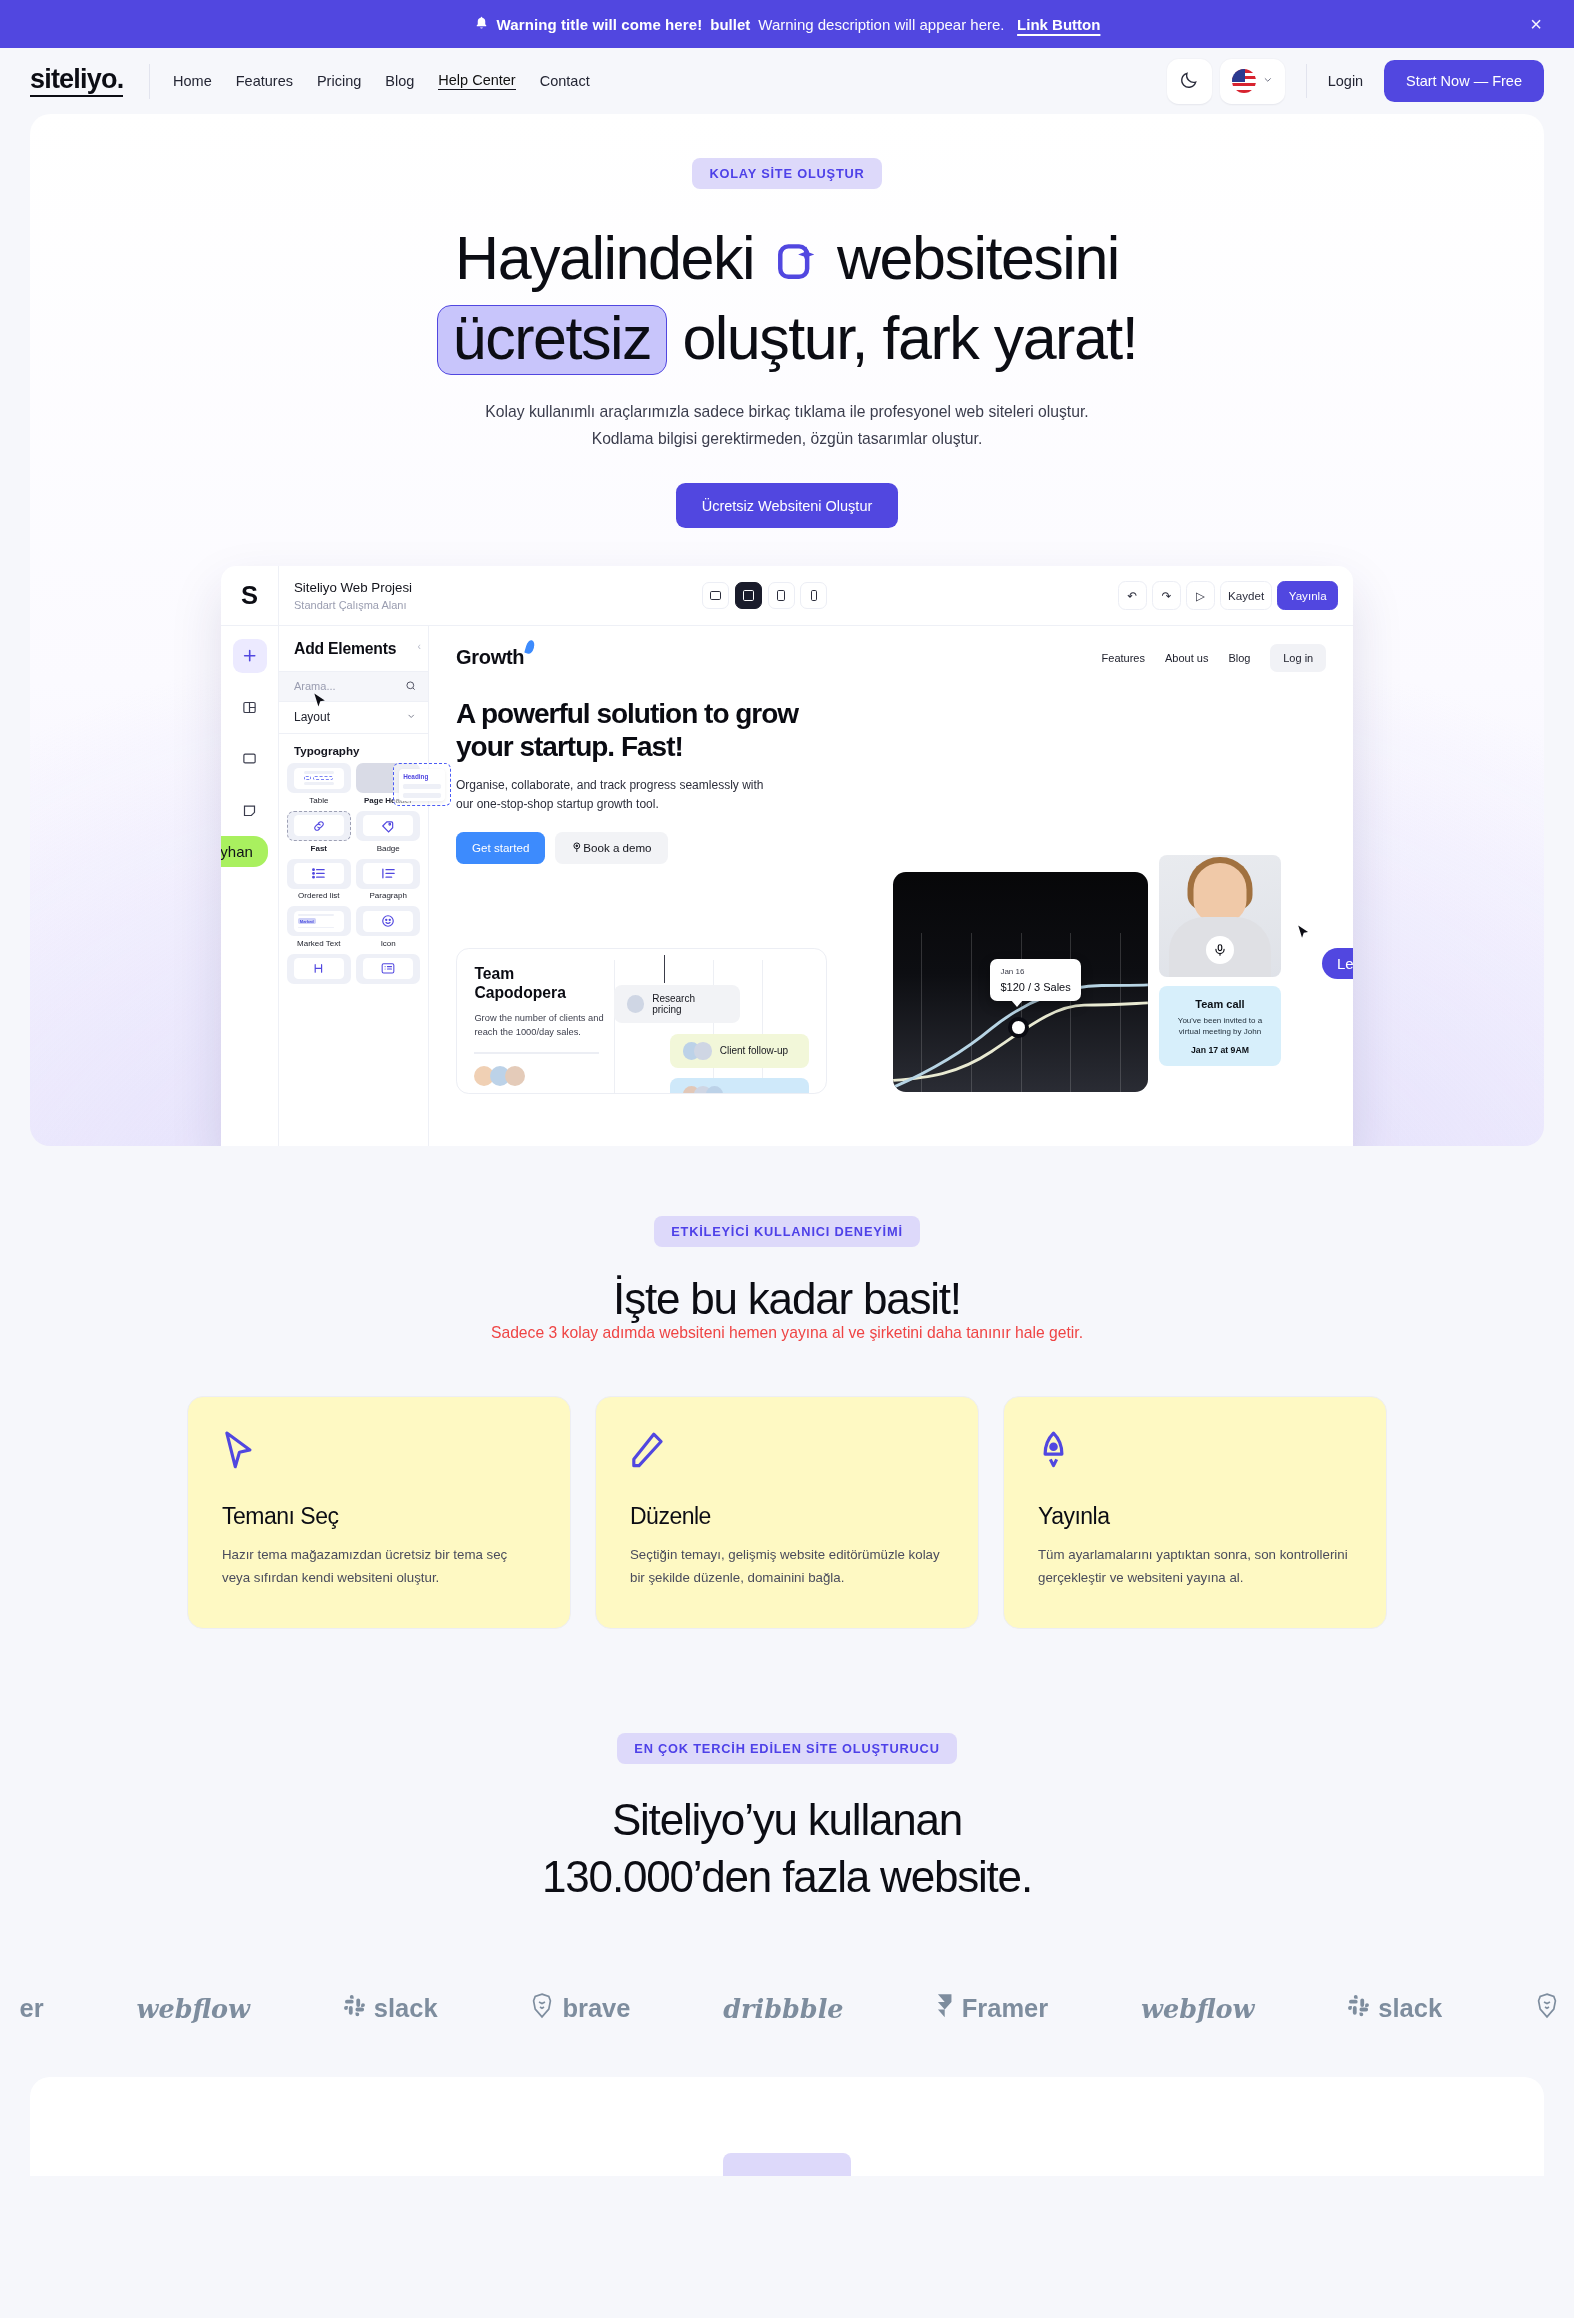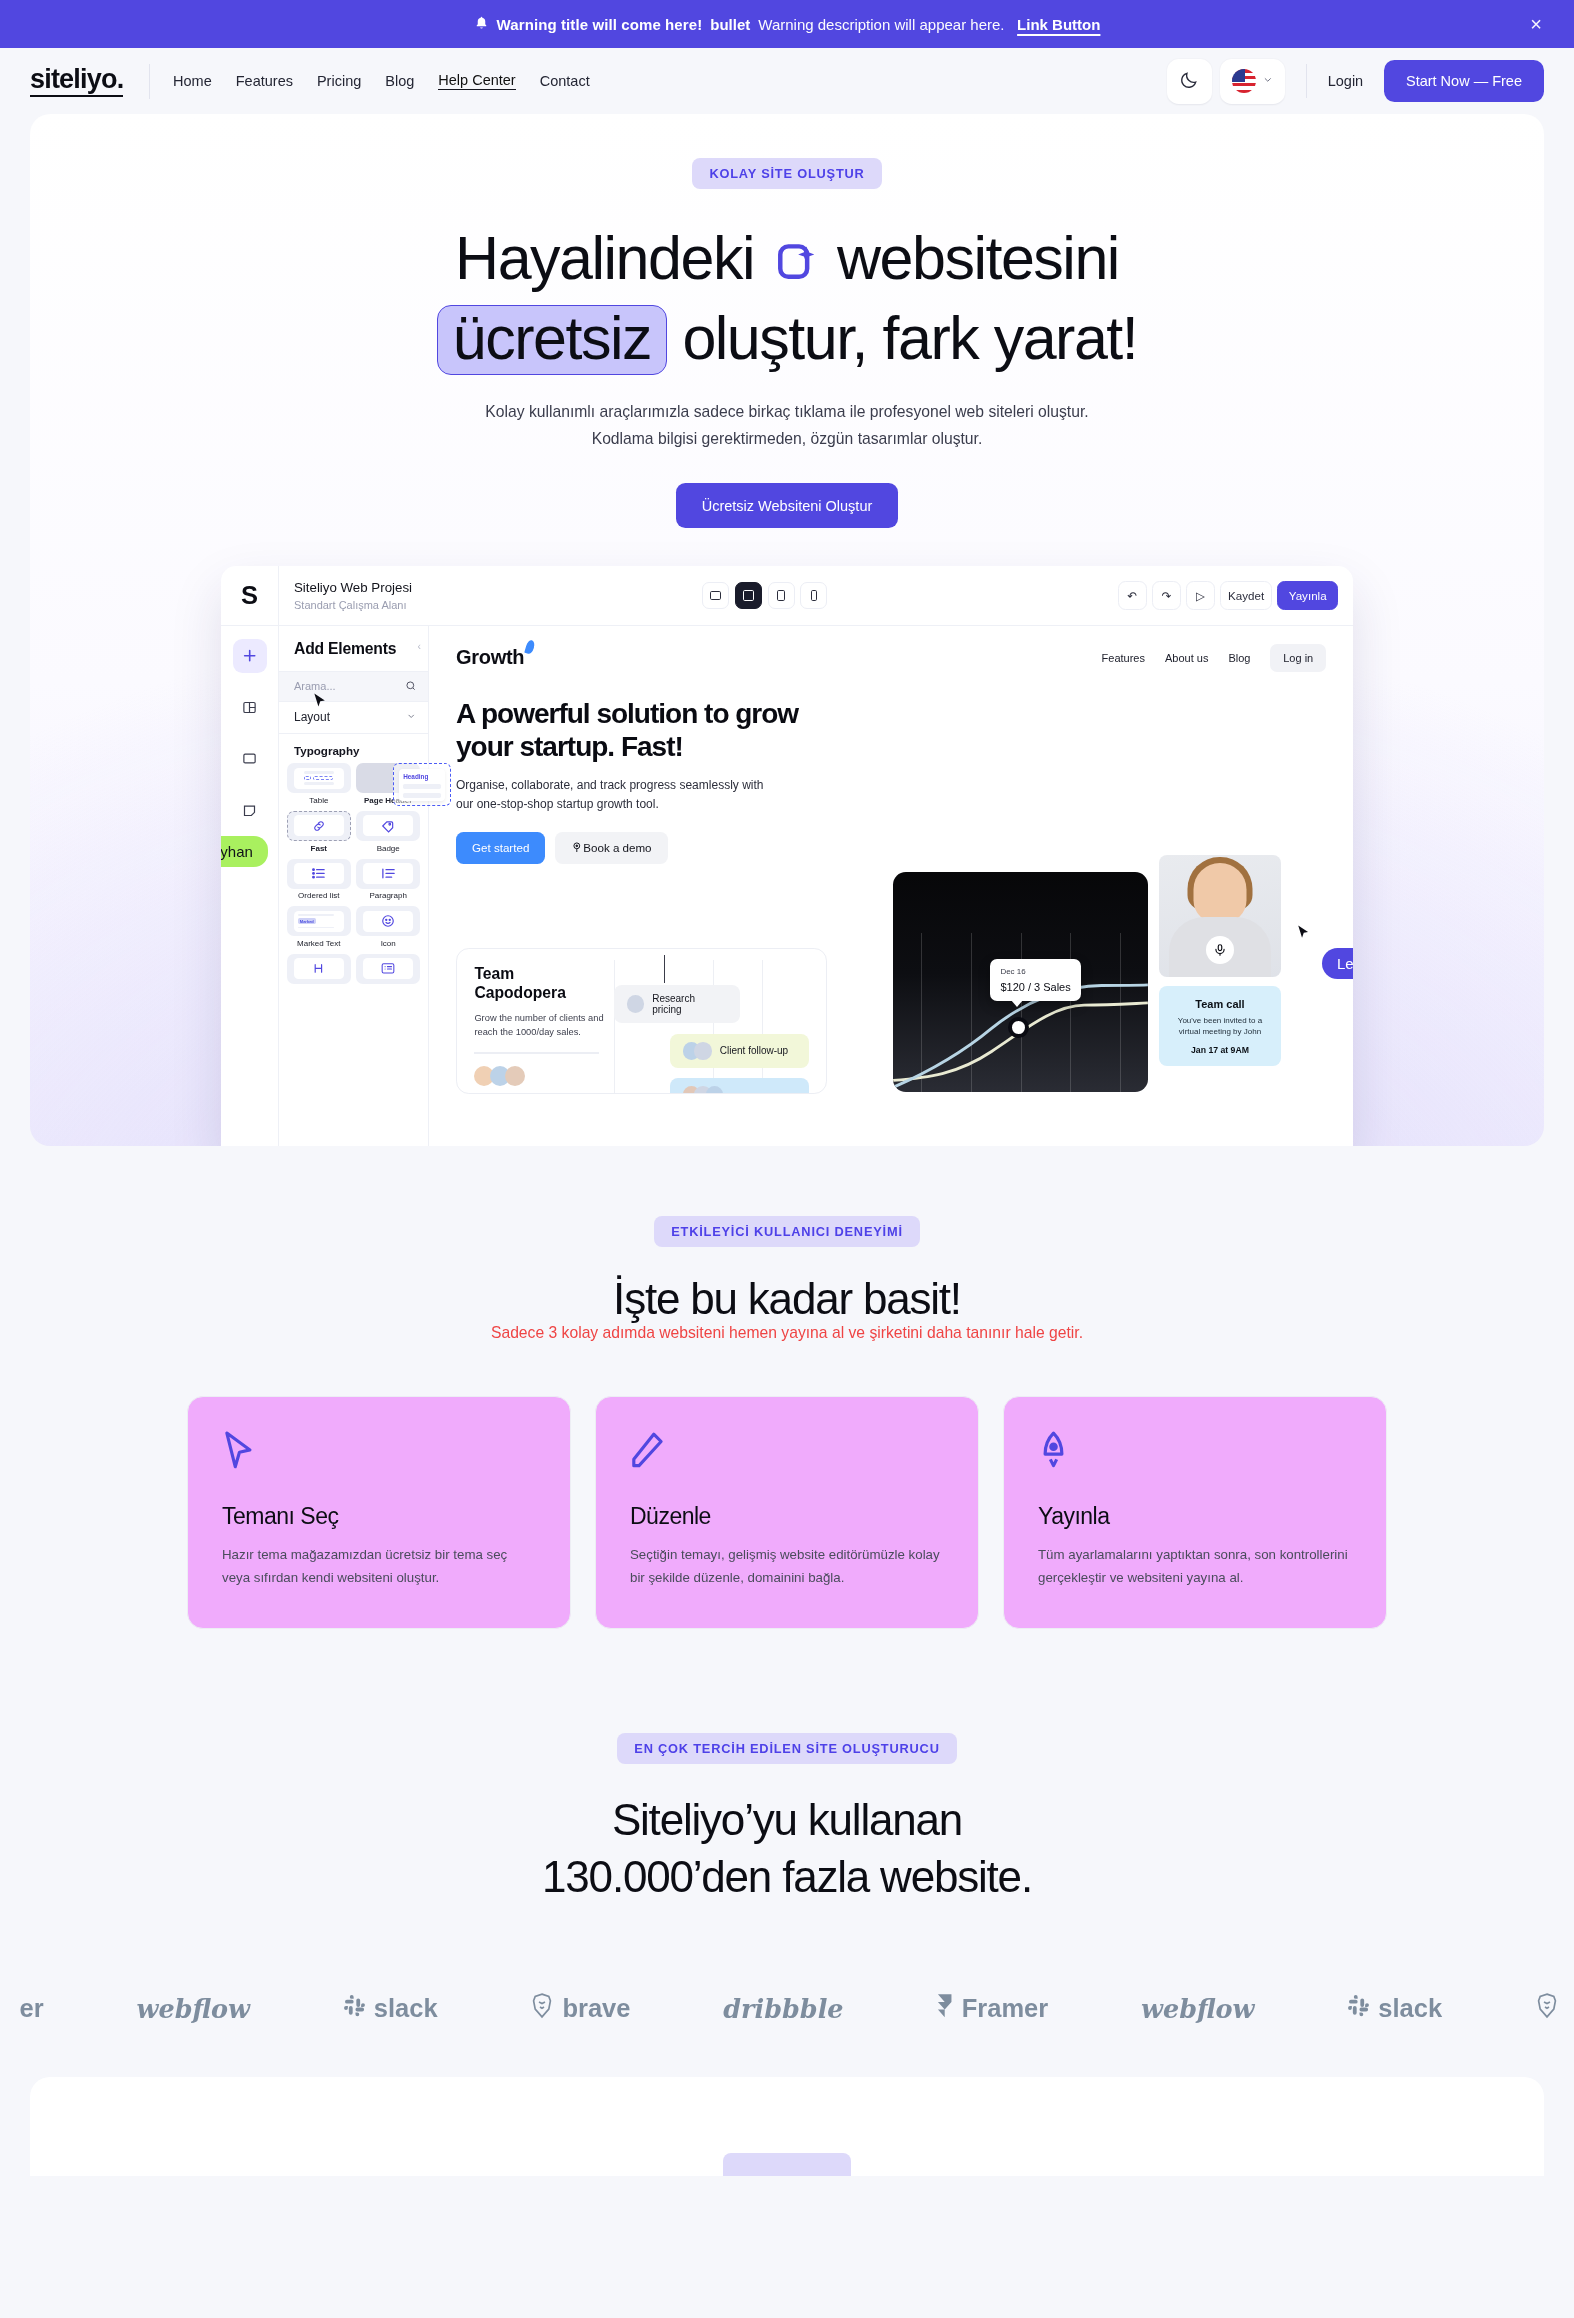--- a/index.html
+++ b/index.html
@@ -286,21 +286,21 @@
   .call-card .c3 { font-size: 8.7px; font-weight:700; color:#0b1016; margin-top: 7px; }
 
   
   .sec { padding: 70px 30px 0; text-align:center; }
   h2.sec-title {
     font-size: 44px; letter-spacing: -1.2px; color:#0c0d14; font-weight:400; margin-top: 27px;
   }
   p.sec-sub { font-size: 15.7px; color:#ef4444; }
   .cards { display:flex; gap: 24px; margin-top: 54px; padding: 0 157px; }
   .card {
-    flex:1; background:#f0abfc; border:1.2px solid #edeef4; border-radius: 16px;
+    flex:1; background:#fef9c3; border:1.2px solid #edeef4; border-radius: 16px;
     padding: 34px 34px 38px; text-align:left;
   }
   .card .c-icon { color:#5147e0; height: 45px; }
   .card h3 { font-size: 23px; font-weight:400; color:#0c0d14; margin-top: 27px; letter-spacing:-0.5px;}
   .card p { font-size: 13.3px; line-height:1.72; color:#4a4c5c; margin-top: 14px; }
 
   
   .logos {
     margin-top: 87px; display:flex; align-items:center; gap: 0;
     justify-content: space-between; padding: 0 0 52px; color:#7b８a98;
@@ -694,21 +694,21 @@
                 <i style="left:78px"></i>
                 <i style="left:128px"></i>
                 <i style="left:177px"></i>
                 <i style="left:227px"></i>
             </div>
             <svg width="255" height="220" viewBox="0 0 440 380" style="position:absolute;inset:0">
               <path d="M0 360 C 60 355, 110 350, 170 310 C 230 270, 280 230, 330 230 C 370 230, 400 228, 440 226" fill="none" stroke="#e9ead2" stroke-width="5"></path>
               <path d="M0 372 C 50 350, 110 320, 170 270 C 230 222, 300 196, 360 196 C 395 196, 415 196, 440 195" fill="none" stroke="#b7d4e4" stroke-width="5"></path>
             </svg>
             <div class="dp-tip">
-              <div class="d1">Dec 16</div>
+              <div class="d1">Jan 16</div>
               <div class="d2">$120 / 3 Sales</div>
             </div>
             <div class="dp-dot"></div>
           </div>
 
           <div class="person-col">
             <div class="person-card">
               <span class="ph-hair"></span>
               <span class="ph-head"></span>
               <span class="ph-body"></span>

